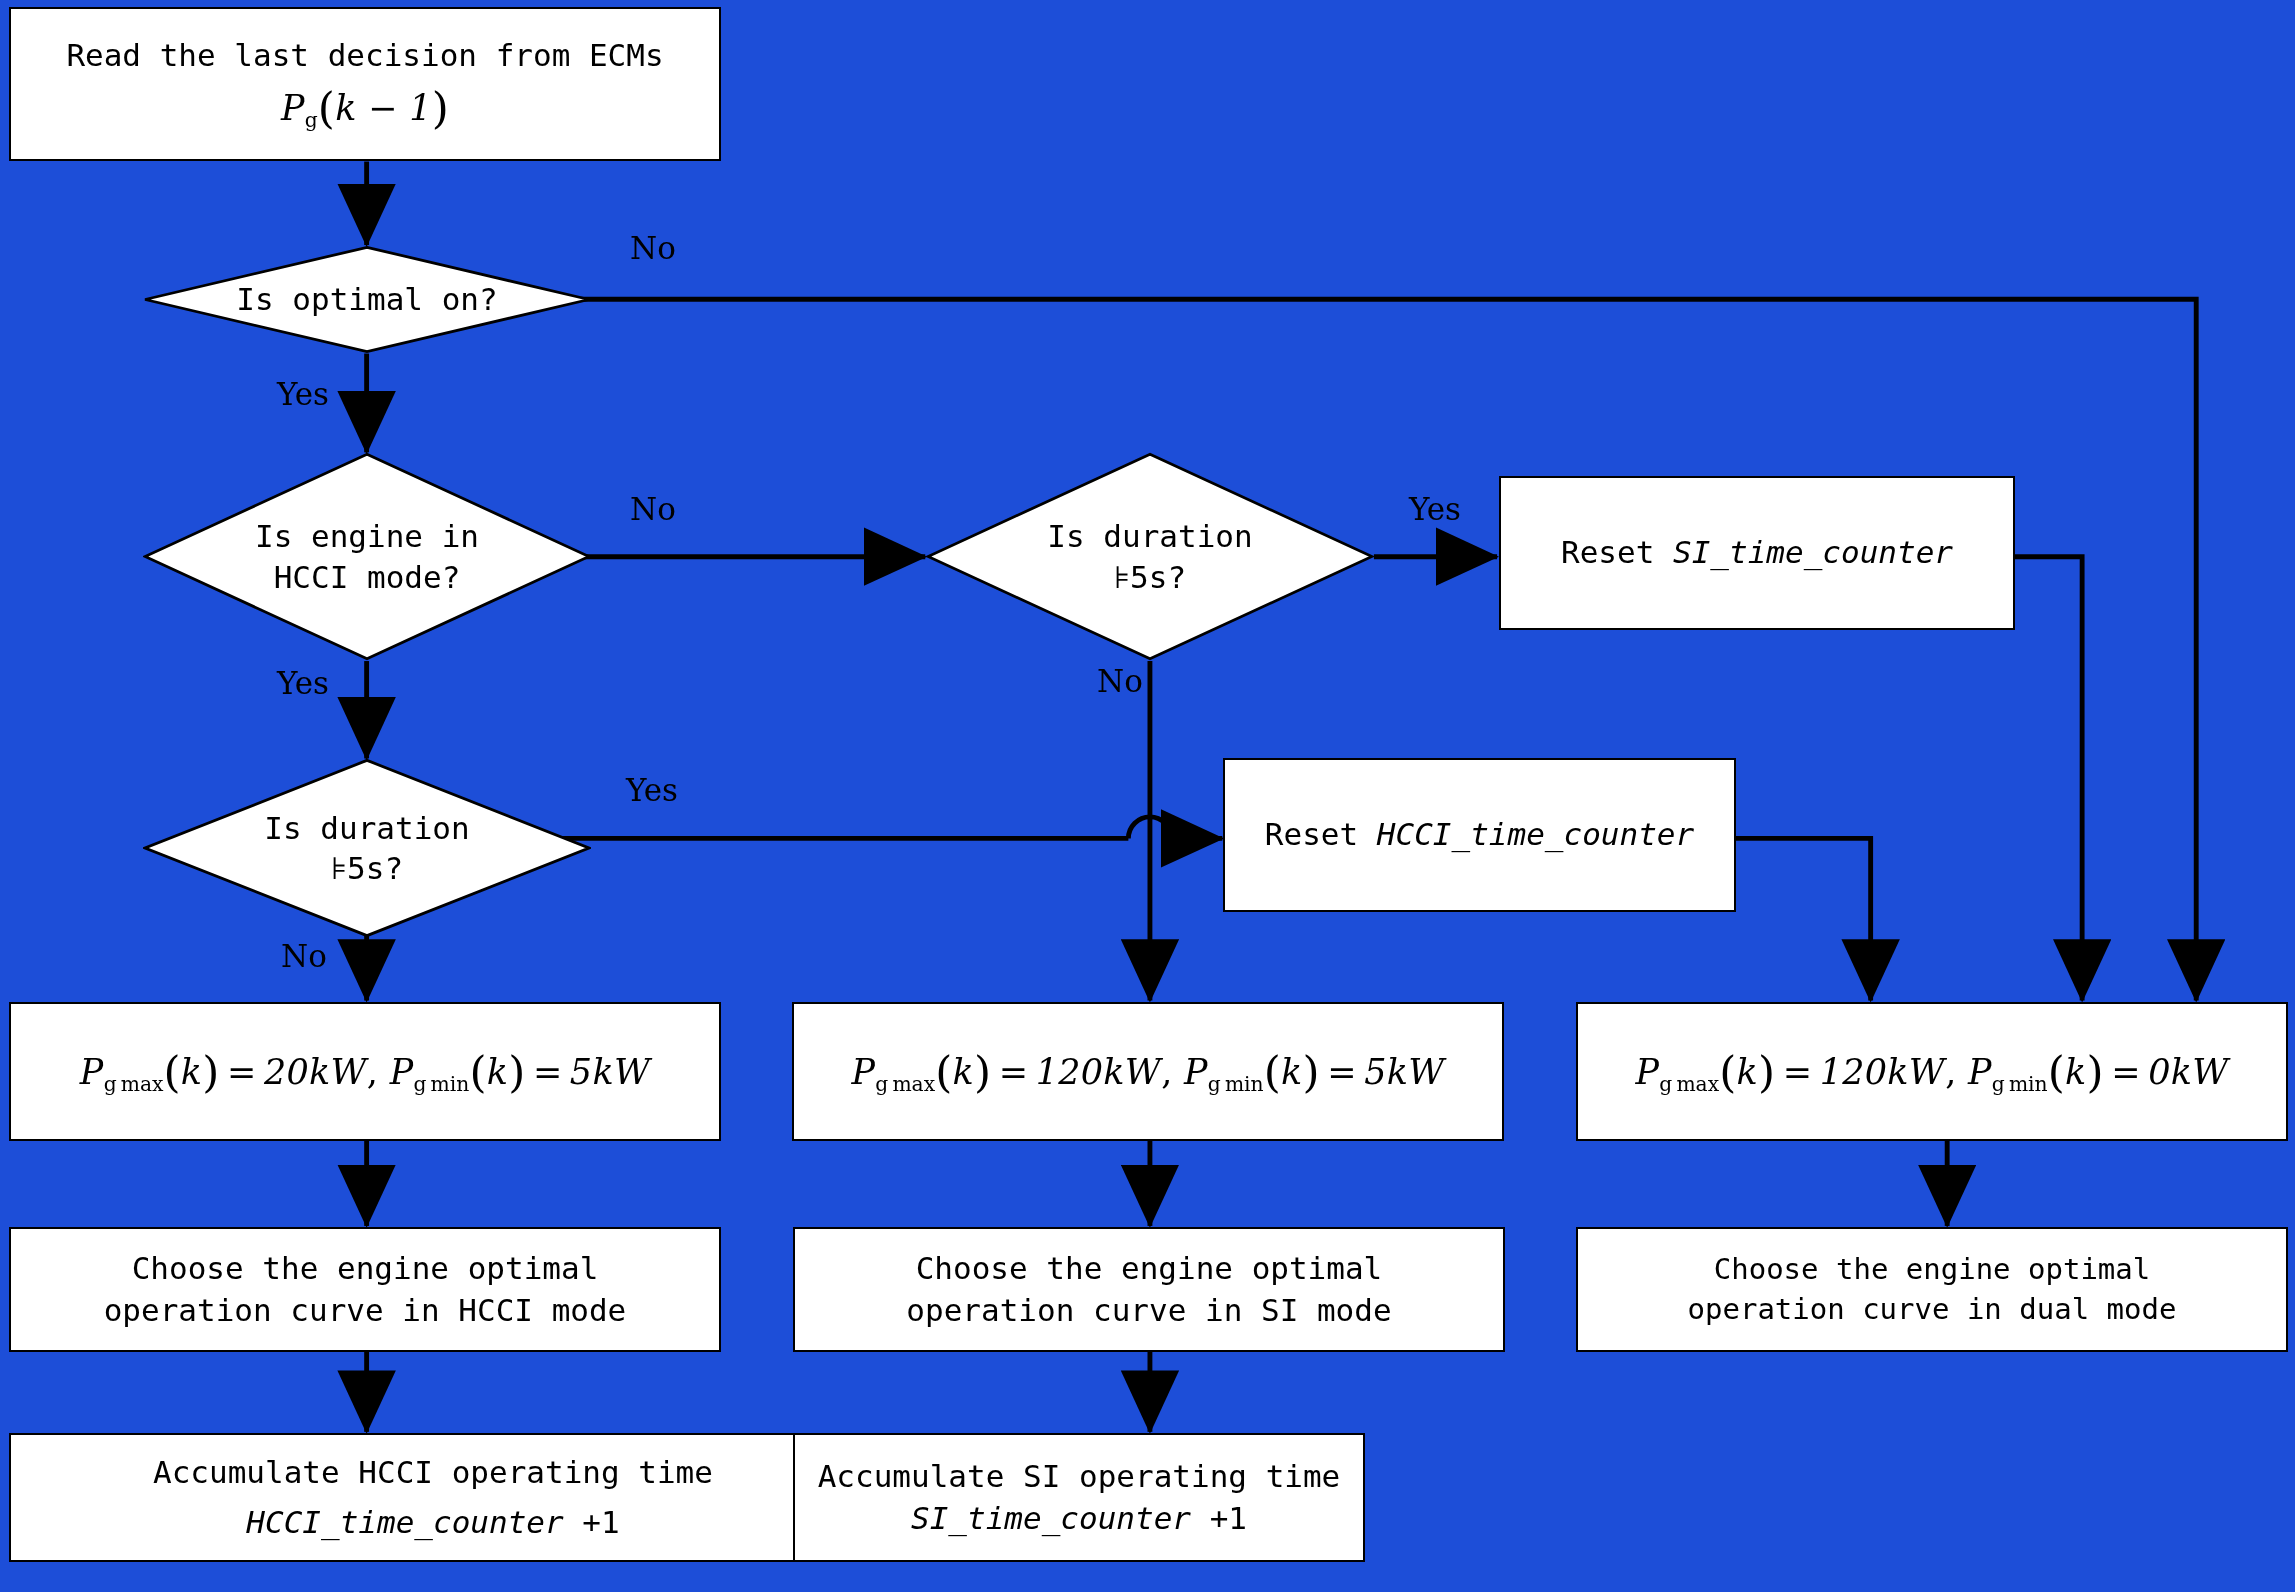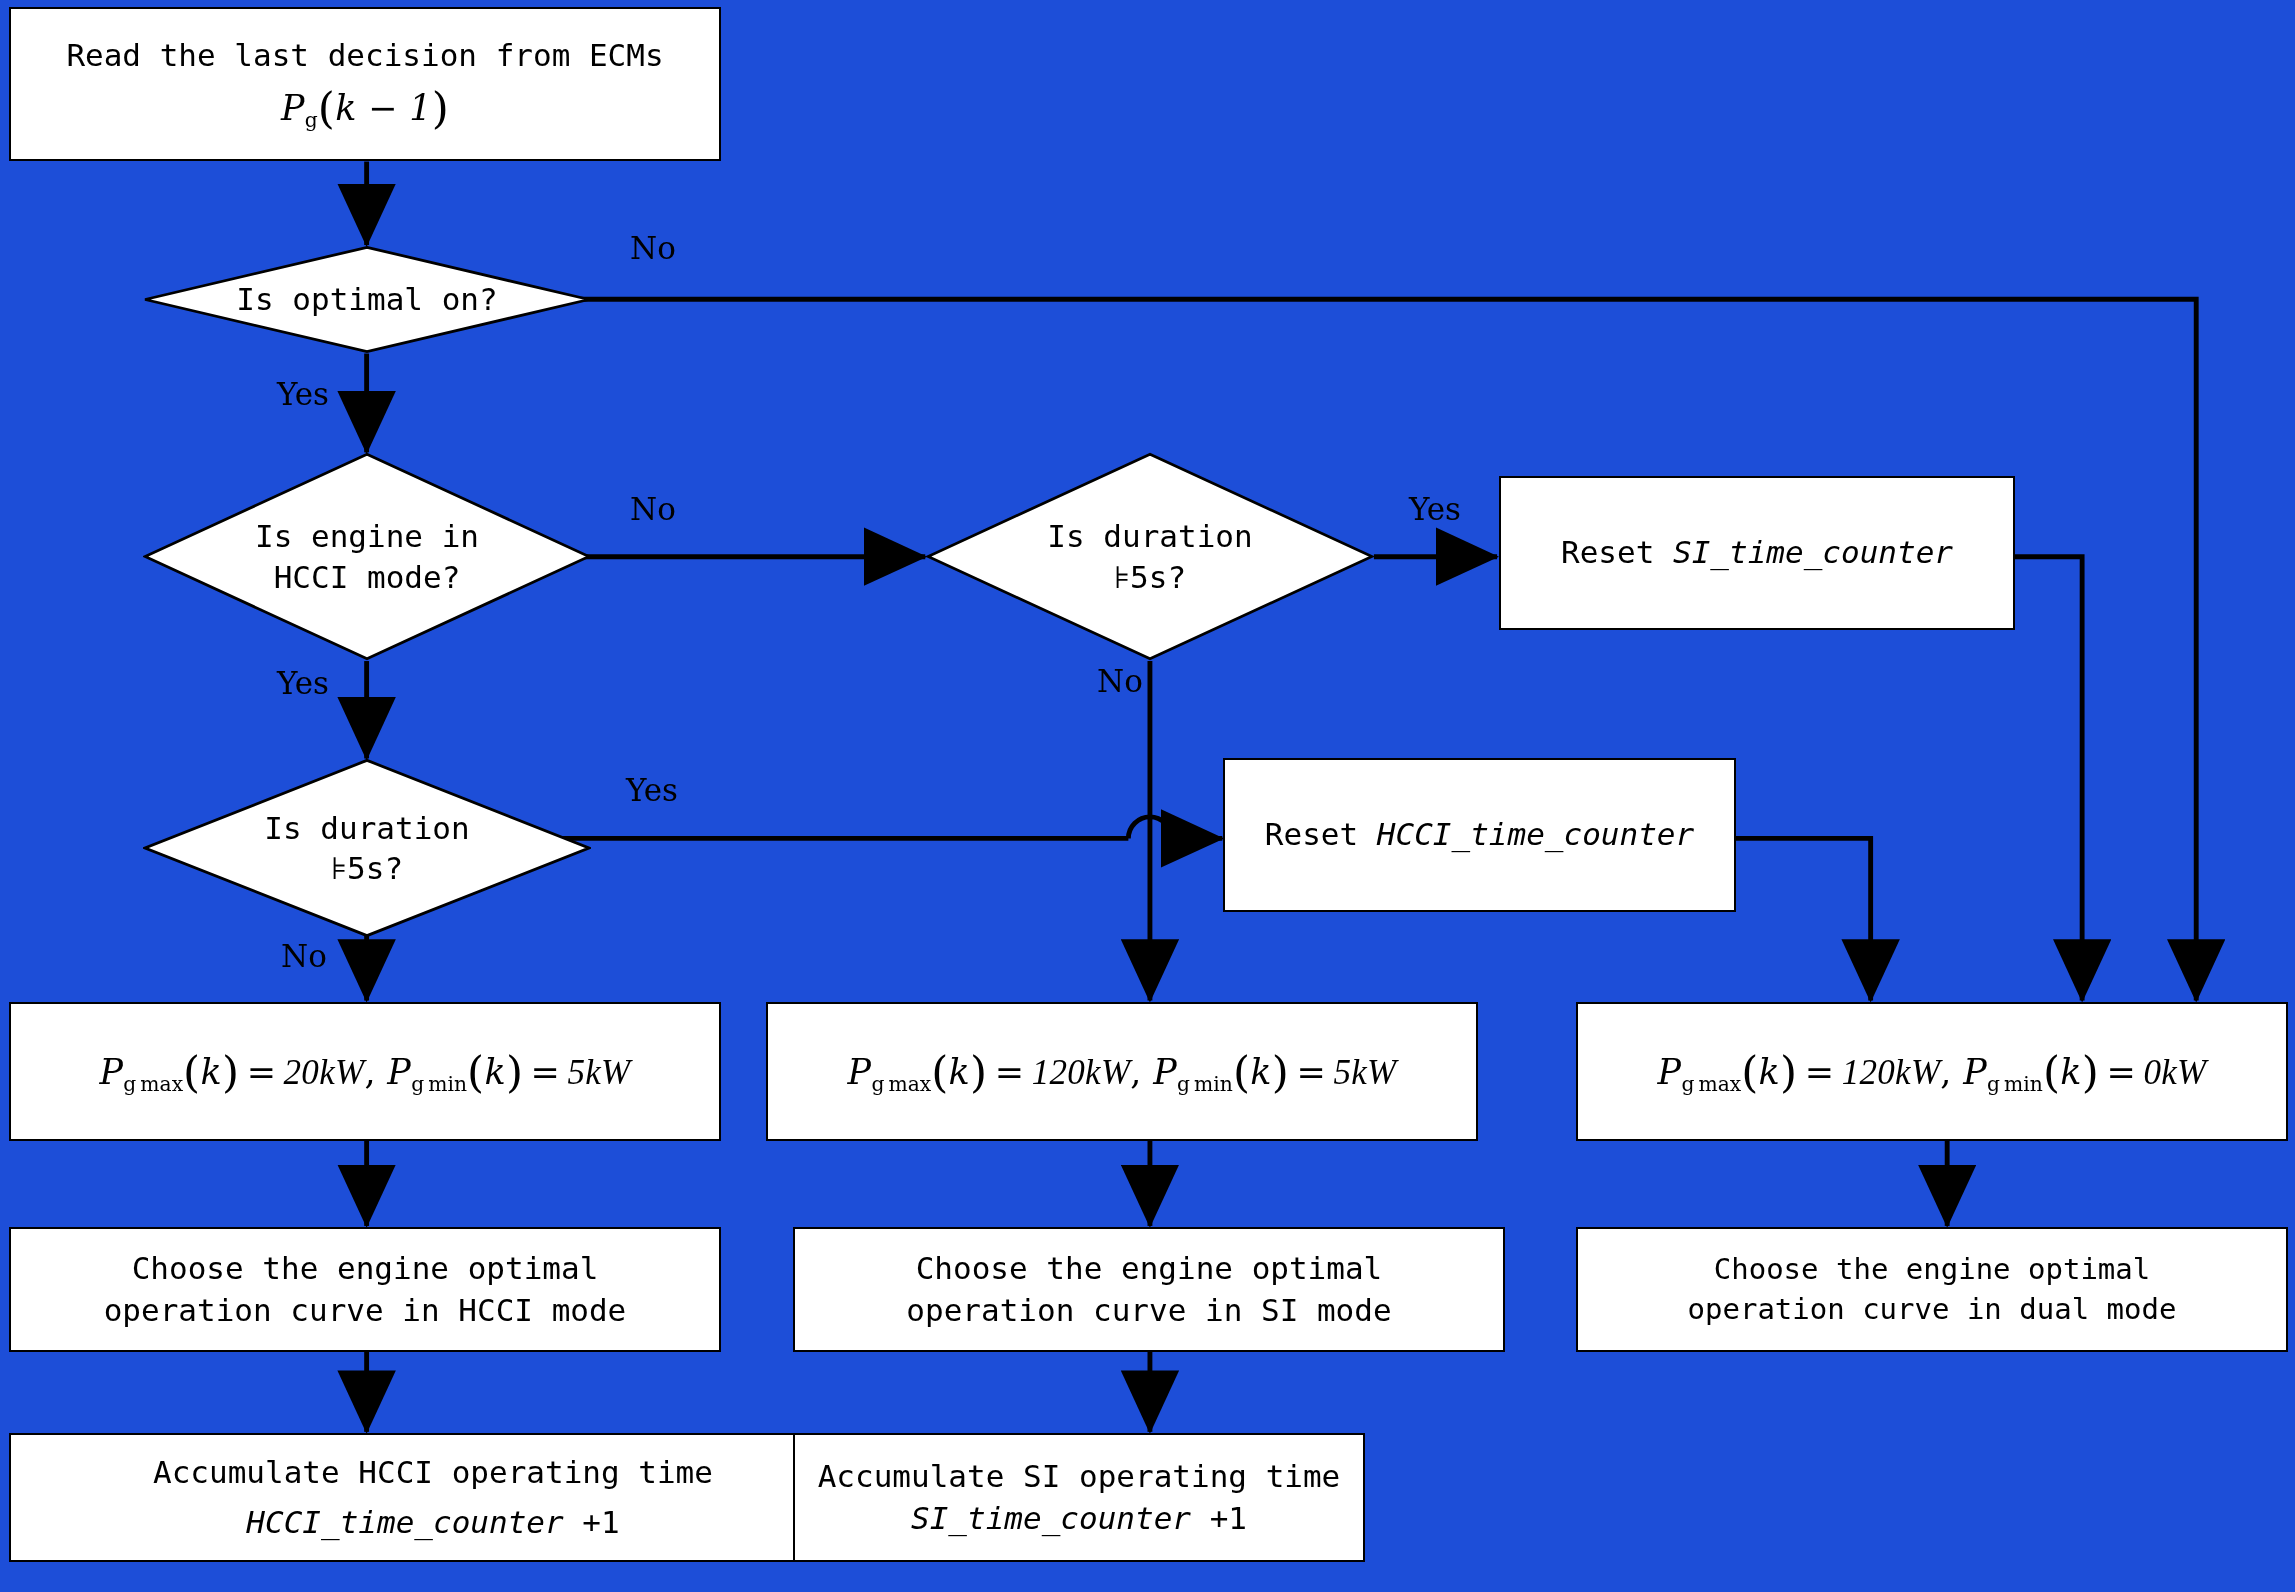--- a/index.html
+++ b/index.html
@@ -20,21 +20,21 @@
   .dlabel{position:absolute;left:0;top:0;width:100%;height:100%;display:flex;align-items:center;justify-content:center;text-align:center;
           font-family:"DejaVu Sans Mono", monospace;font-size:31px;line-height:1.3;color:#000;white-space:pre-line;}
 
   .edgelabel{position:absolute;font-family:"DejaVu Serif", serif;font-size:31px;color:#000;white-space:nowrap;}
 
   
   .formula{font-family:"DejaVu Serif", serif;font-style:italic;font-size:35px;color:#000;white-space:nowrap;letter-spacing:0.3px;}
   .formula sub{font-size:0.58em;font-style:normal;vertical-align:-0.35em;letter-spacing:0;}
   .formula .paren{font-style:normal;font-size:1.25em;vertical-align:-0.08em;}
   .formula .op{font-style:normal;}
-  .formula .num{font-style:italic;font-family:Liberation Serif, serif;}
+  .formula .num{font-style:italic;}
   .formula .comma{font-style:normal;}
 </style>
 </head>
 <body>
 
 <div id="page">
 
   <svg id="wires" viewBox="0 0 3299 2288">
     <defs>
       <marker id="ah" markerWidth="14" markerHeight="12" refX="12.6" refY="6" orient="auto" markerUnits="strokeWidth">
@@ -121,21 +121,21 @@
   <div class="node procbox" style="left:1223px;top:758px;width:513px;height:154px;">
     <div class="boxtext"><span>Reset </span><span class="ital">HCCI_time_counter</span></div>
   </div>
 
   <div class="node procbox" style="left:9px;top:1002px;width:712px;height:139px;">
     <div class="formula">
       P<sub>g max</sub><span class="paren">(</span>k<span class="paren">)</span><span class="op"> = </span><span class="num">20kW</span><span class="comma">,&nbsp;</span>P<sub>g min</sub><span class="paren">(</span>k<span class="paren">)</span><span class="op"> = </span><span class="num">5kW</span>
     </div>
   </div>
 
-  <div class="node procbox" style="left:766px;top:1002px;width:712px;height:139px;">
+  <div class="node procbox" style="left:792px;top:1002px;width:712px;height:139px;">
     <div class="formula">
       P<sub>g max</sub><span class="paren">(</span>k<span class="paren">)</span><span class="op"> = </span><span class="num">120kW</span><span class="comma">,&nbsp;</span>P<sub>g min</sub><span class="paren">(</span>k<span class="paren">)</span><span class="op"> = </span><span class="num">5kW</span>
     </div>
   </div>
 
   <div class="node procbox" style="left:1576px;top:1002px;width:712px;height:139px;">
     <div class="formula">
       P<sub>g max</sub><span class="paren">(</span>k<span class="paren">)</span><span class="op"> = </span><span class="num">120kW</span><span class="comma">,&nbsp;</span>P<sub>g min</sub><span class="paren">(</span>k<span class="paren">)</span><span class="op"> = </span><span class="num">0kW</span>
     </div>
   </div>

